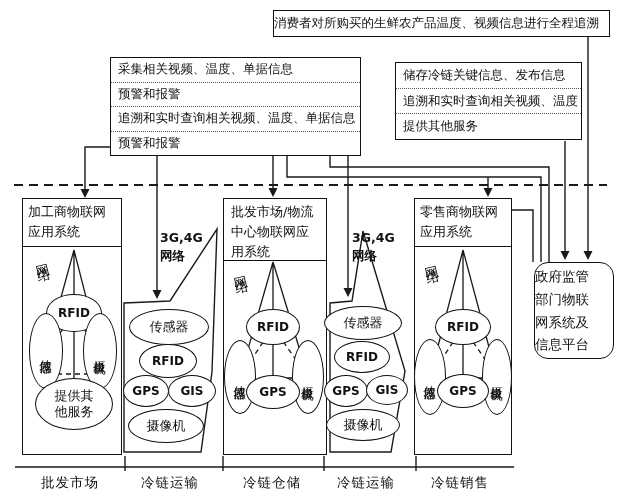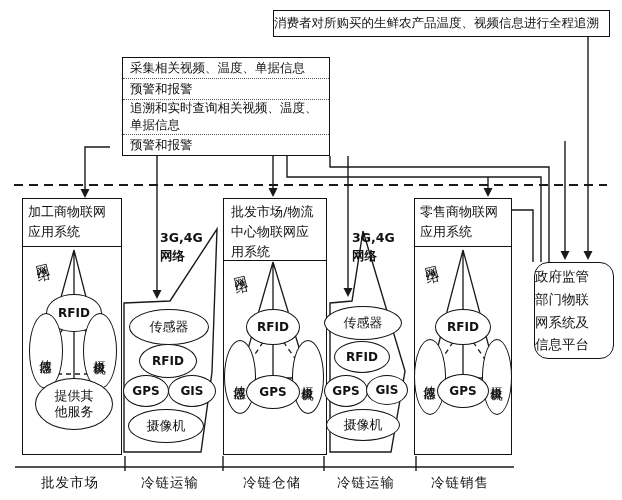--- a/index.html
+++ b/index.html
@@ -74,27 +74,32 @@
       <line x1="223" y1="456" x2="223" y2="471"></line>
       <line x1="324" y1="456" x2="324" y2="471"></line>
       <line x1="416" y1="456" x2="416" y2="471"></line>
     </g>
   </svg>
 
   <div class="box center" style="left:273px;top:10px;width:337px;height:27px;font-size:12.5px;">
     <span>消费者对所购买的生鲜农产品温度、视频信息进行全程追溯</span>
   </div>
 
-  <div class="box fbox" style="left:122px;top:57px;width:208px;height:99px;">
+  <div class="box fbox" style="left:110px;top:57px;width:251px;height:99px;">
     <div class="frow">采集相关视频、温度、单据信息</div>
     <div class="frow">预警和报警</div>
     <div class="frow">追溯和实时查询相关视频、温度、单据信息</div>
     <div class="frow">预警和报警</div>
   </div>
 
+  <div class="box fbox" style="left:395px;top:62px;width:187px;height:78px;">
+    <div class="frow">储存冷链关键信息、发布信息</div>
+    <div class="frow">追溯和实时查询相关视频、温度</div>
+    <div class="frow">提供其他服务</div>
+  </div>
 
   <div class="stage" style="left:22px;top:198px;width:100px;height:257px;">
     <div class="stage-title" style="height:48px;">加工商物联网应用系统</div>
   </div>
   <div class="stage" style="left:223px;top:198px;width:104px;height:257px;">
     <div class="stage-title" style="height:62px;padding:3px 7px;">批发市场/物流中心物联网应用系统</div>
   </div>
   <div class="stage" style="left:414px;top:198px;width:98px;height:257px;">
     <div class="stage-title" style="height:48px;">零售商物联网应用系统</div>
   </div>

